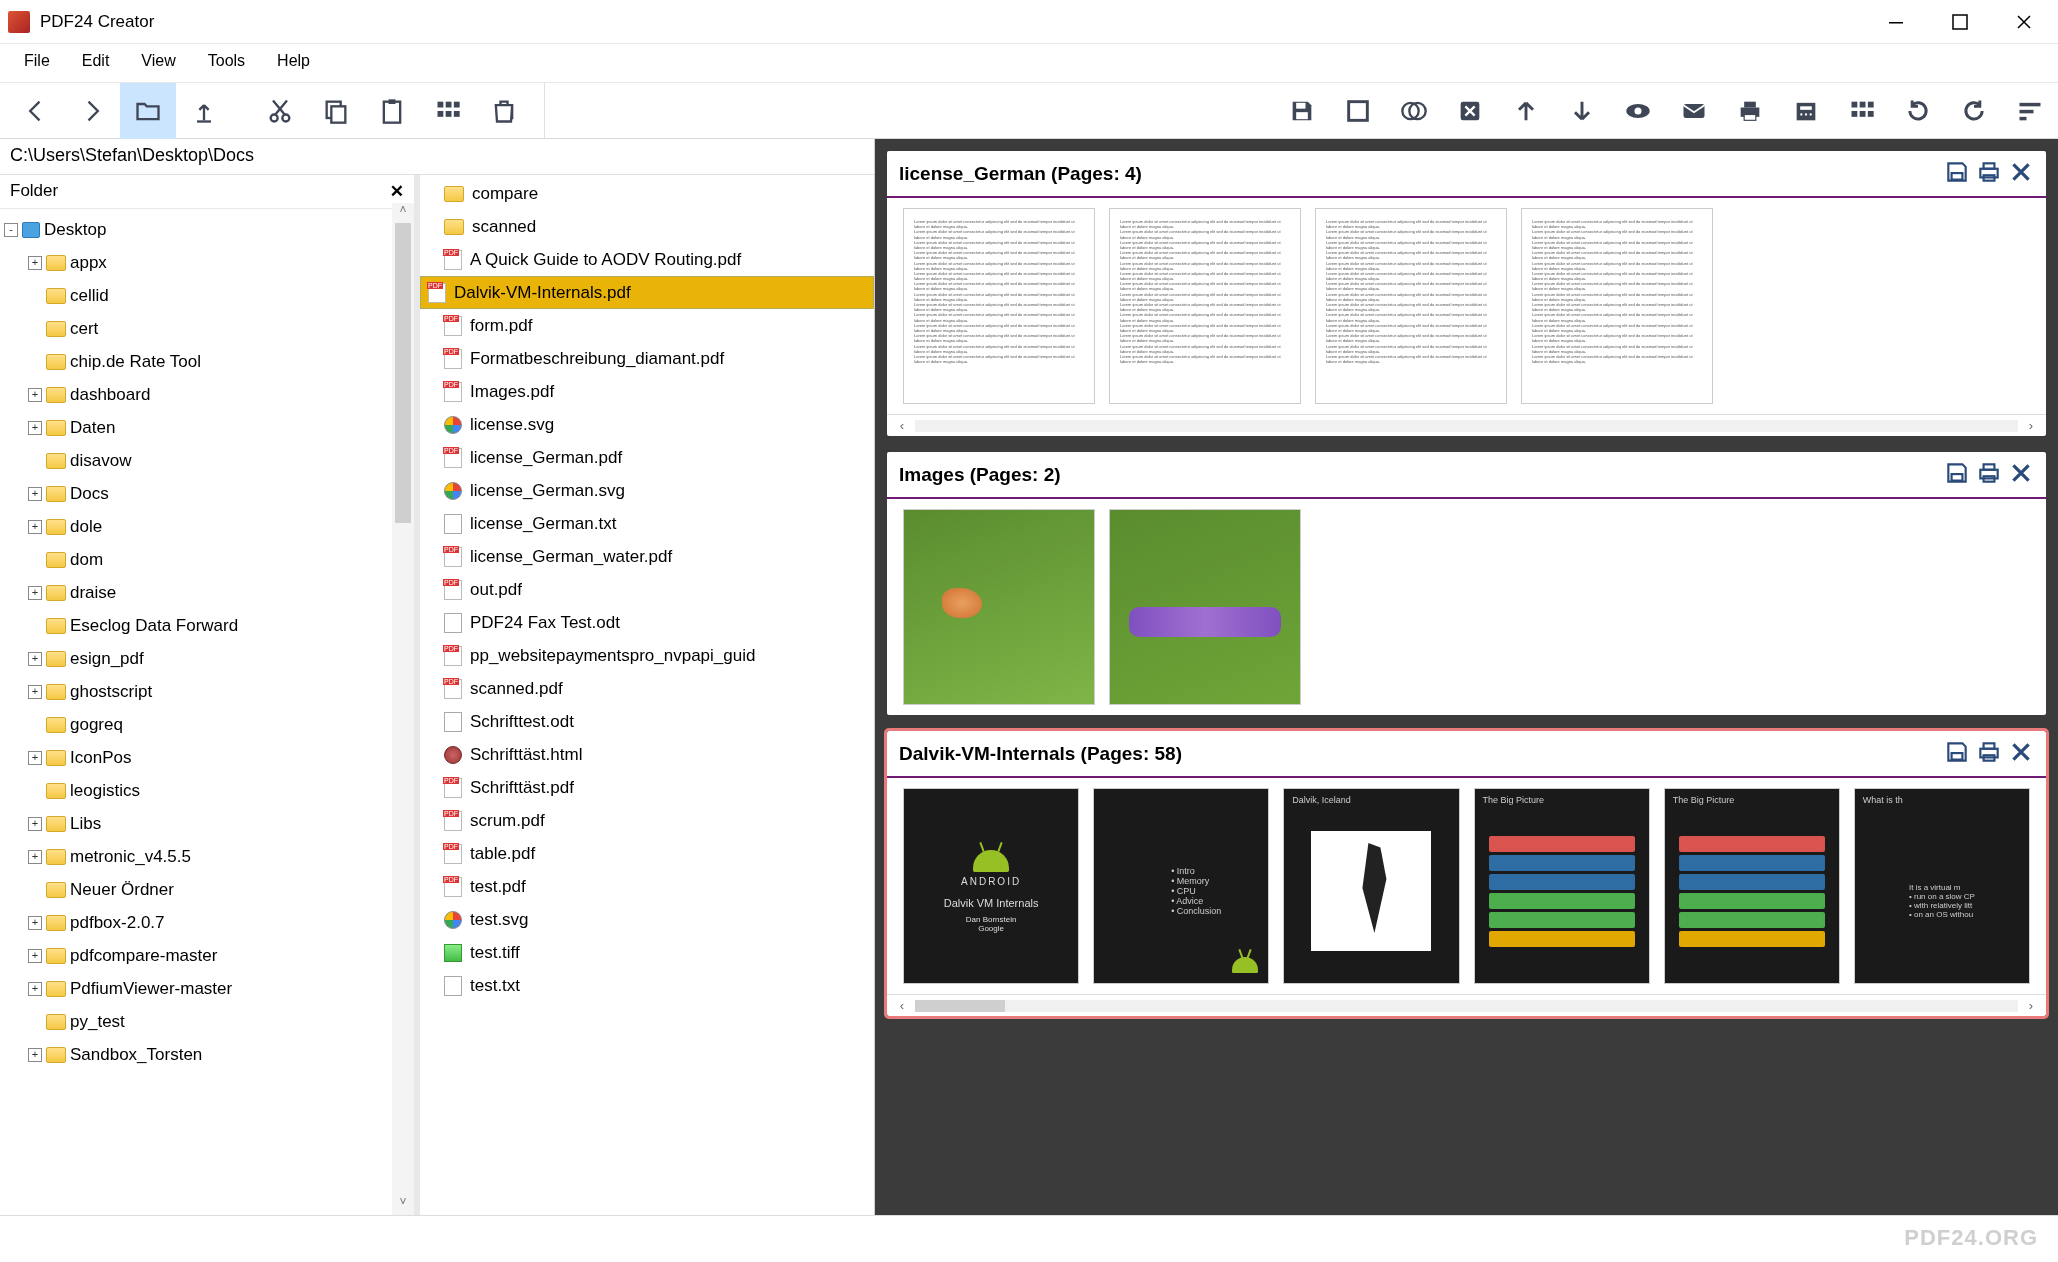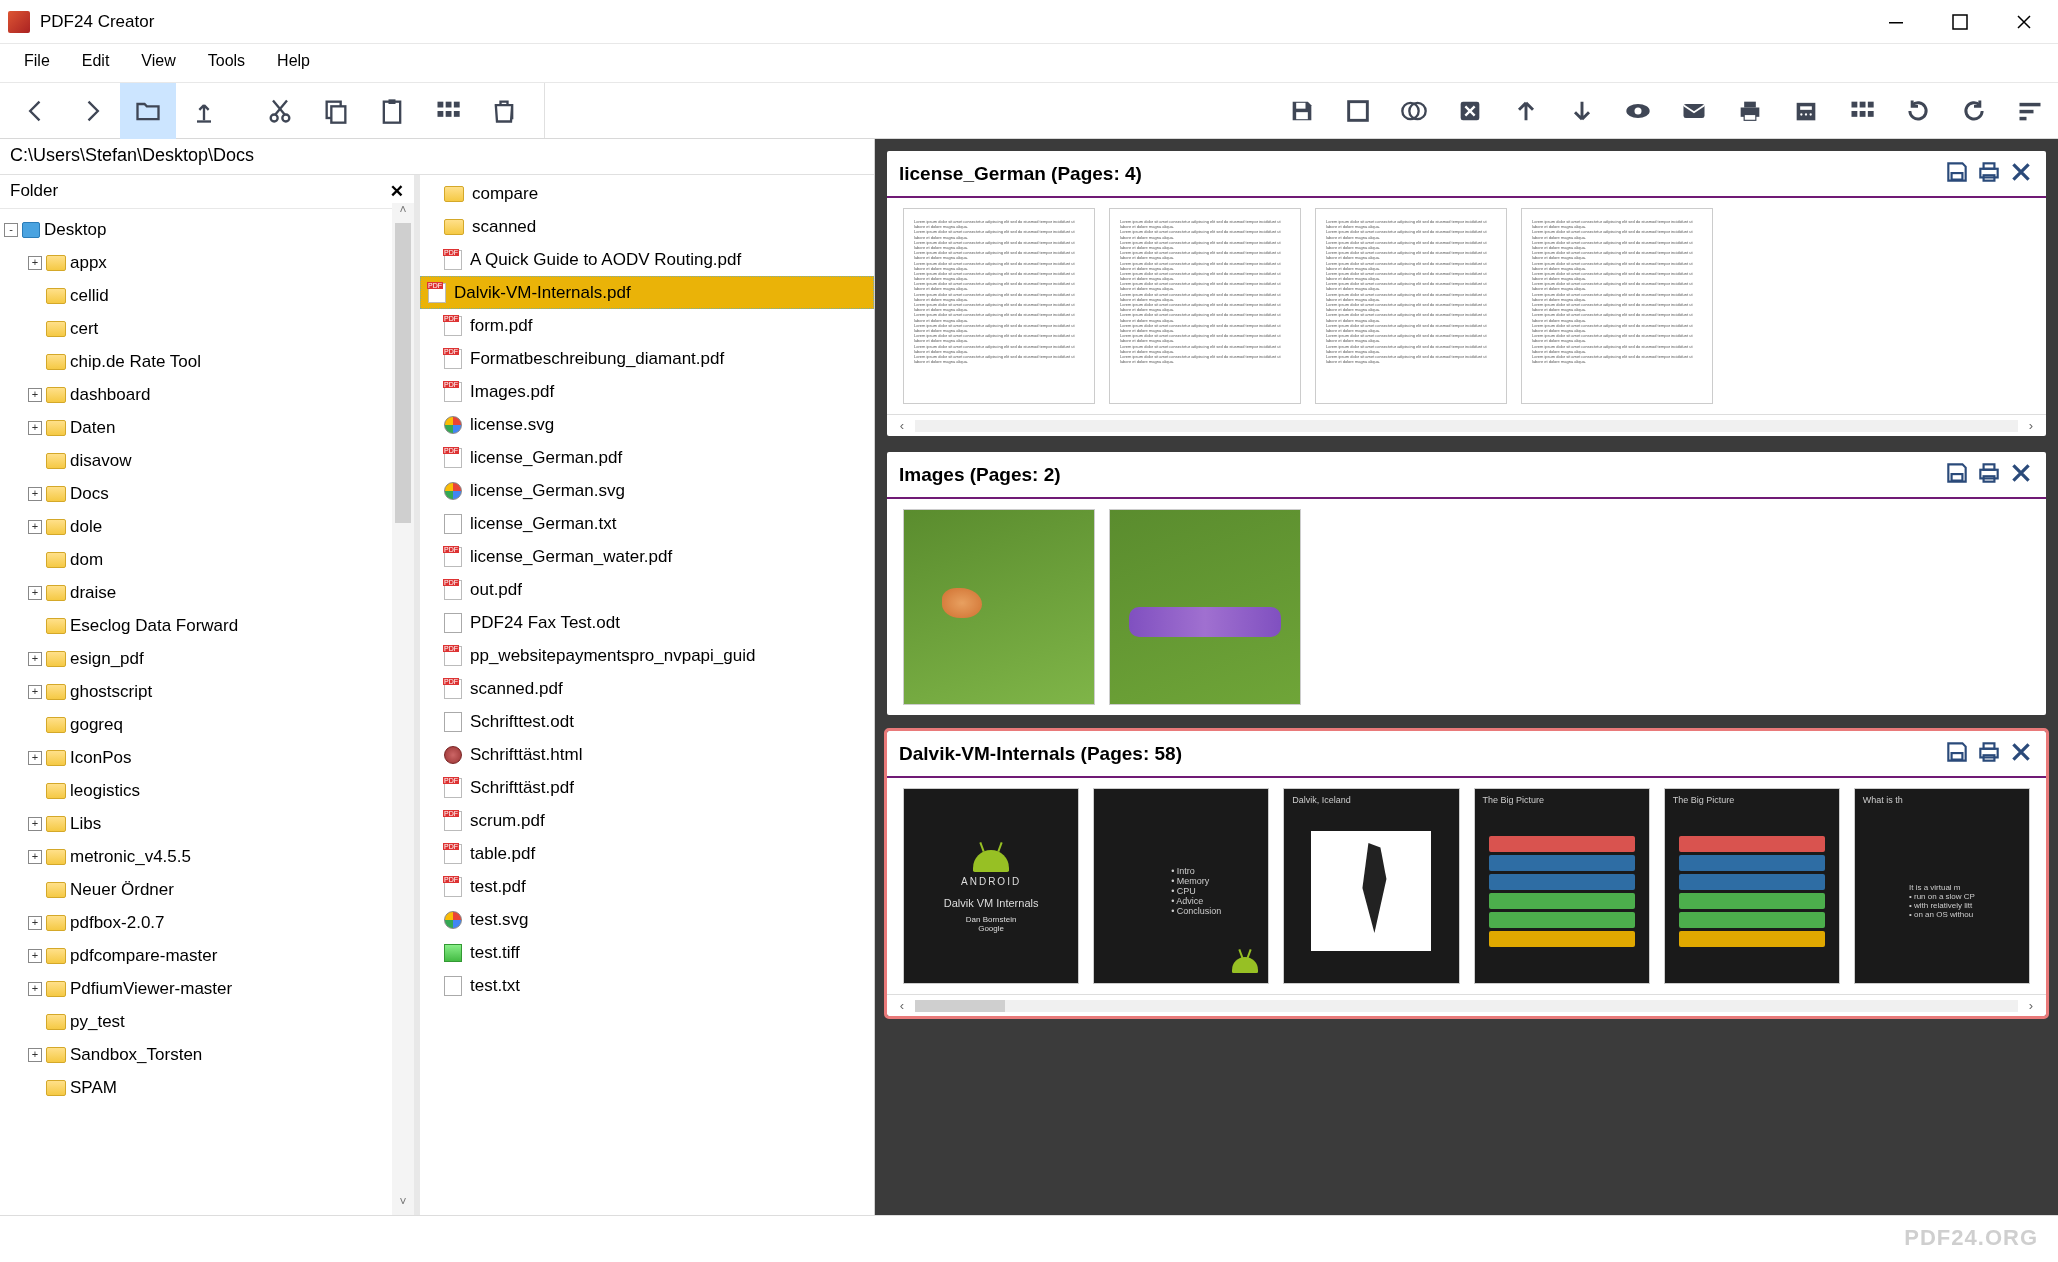--- a/index.html
+++ b/index.html
@@ -449,26 +449,20 @@
               <span class="expander blank"></span>
               <span class="folder-icon"></span>
               <span>py_test</span>
             </div>
             <div class="tree-row">
               <span class="tree-indent"></span>
               <span class="expander">+</span>
               <span class="folder-icon"></span>
               <span>Sandbox_Torsten</span>
             </div>
-            <div class="tree-row">
-              <span class="tree-indent"></span>
-              <span class="expander blank"></span>
-              <span class="folder-icon"></span>
-              <span>SPAM</span>
-            </div>
           </div>
         <div class="vscroll">
           <div class="arrow">˄</div>
             <div class="track">
               <div class="knob"></div>
             </div>
             <div class="arrow">˅</div>
         </div>
       </div>
 

